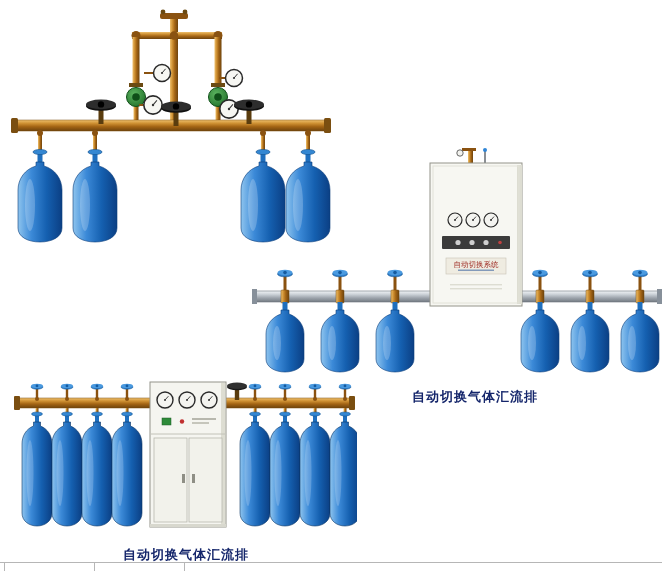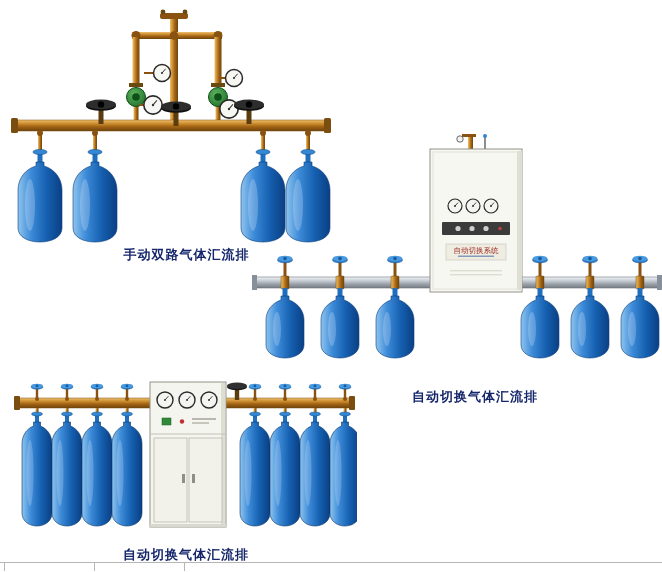--- a/index.html
+++ b/index.html
@@ -128,23 +128,22 @@
       </g>
 
       <g>
         <use href="#p1bottle" transform="translate(34,150)"></use>
         <use href="#p1bottle" transform="translate(89,150)"></use>
         <use href="#p1bottle" transform="translate(257,150)"></use>
         <use href="#p1bottle" transform="translate(302,150)"></use>
       </g>
     </svg>
   </div>
-  <div class="caption" style="left:104px;top:246px;width:165px">手动双路气体汇流排</div>
-
-  <div class="product" style="left:252px;top:134px;width:410px;height:234px">
+
+  <div class="product" style="left:252px;top:148px;width:410px;height:234px">
     <svg width="410" height="234" viewBox="0 0 410 234">
       <defs>
         <linearGradient id="p2silver" x1="0" y1="0" x2="0" y2="1">
           <stop offset="0" stop-color="#f2f4f6"></stop>
             <stop offset="0.3" stop-color="#ccd2d8"></stop>
           <stop offset="0.65" stop-color="#9aa1a9"></stop>
             <stop offset="1" stop-color="#747b83"></stop>
         </linearGradient>
         <linearGradient id="p2bv" x1="0" y1="0" x2="1" y2="0">
           <stop offset="0" stop-color="#eec06e"></stop>

